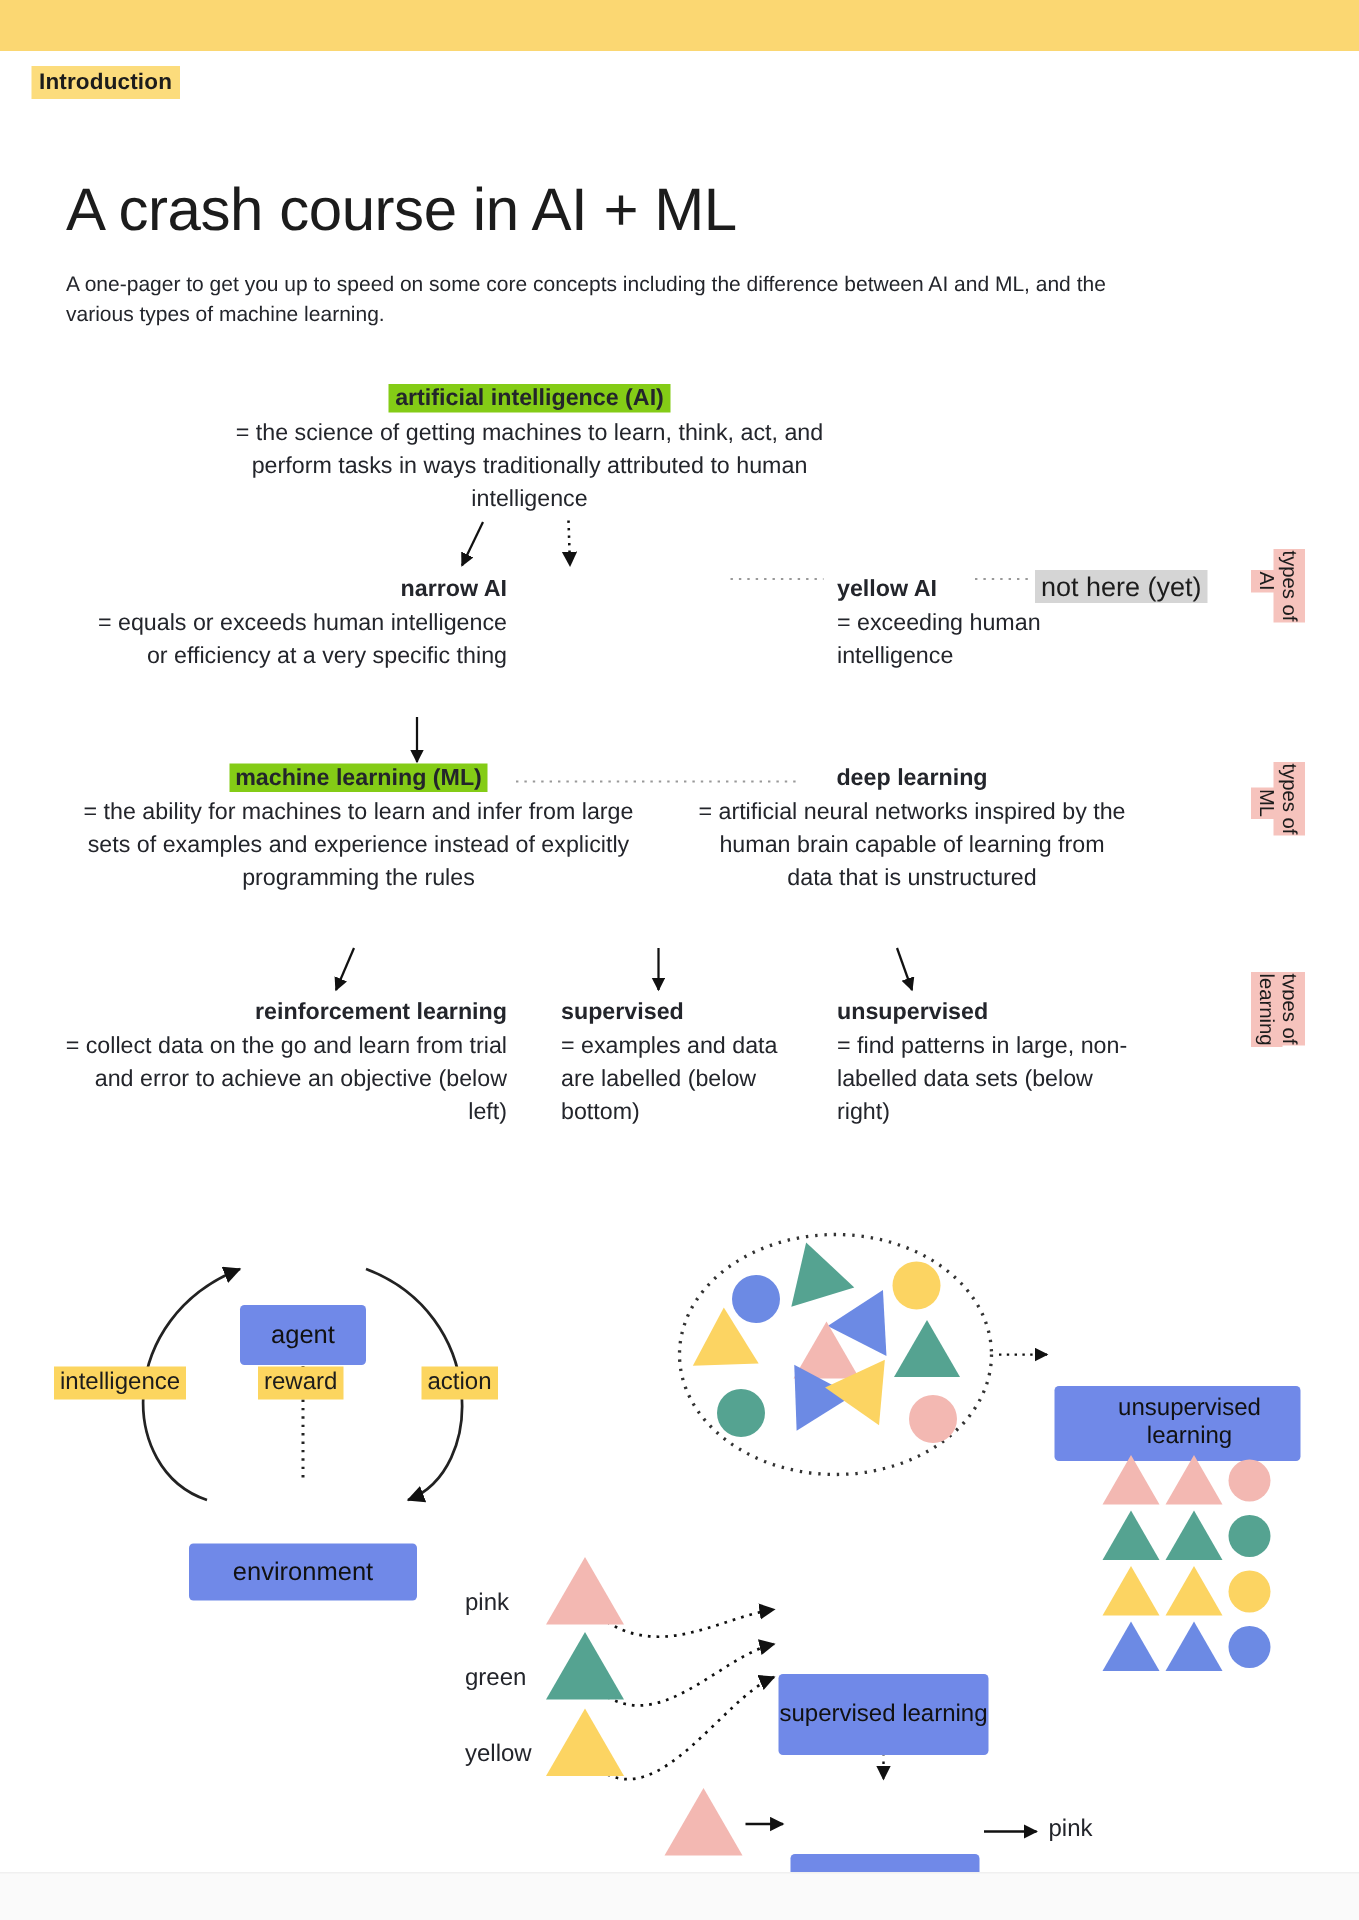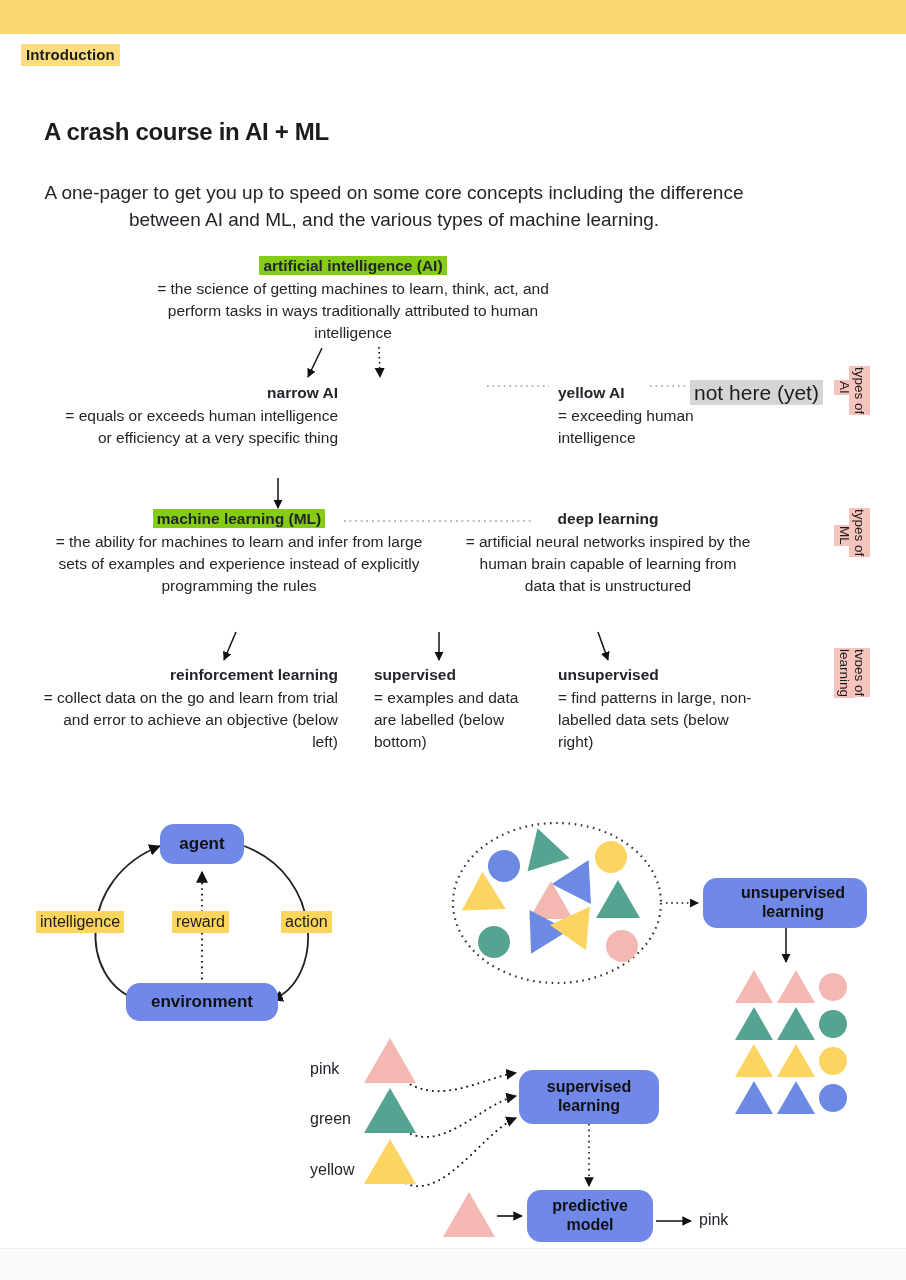--- a/index.html
+++ b/index.html
@@ -12,43 +12,43 @@
     color: #1c1c1c;
     overflow: hidden;
     position: relative;
   }
   #page { position: relative; width: 906px; height: 1280px; background:#fff; }
 
   
   .top-banner { position:absolute; left:0; top:0; width:906px; height:34px; background:#fbd772; }
   .kicker { position:absolute; left:21px; top:44px; font-size:15px; font-weight:bold;
             background:#fcdc7c; padding:2px 5px 3px 5px; letter-spacing:.1px; }
-  .title { position:absolute; left:44px; top:118px; font-size:24px; font-weight:bold; letter-spacing:-.3px; }
-  .subtitle { position:absolute; left:44px; top:180px; width:700px; font-size:19px; line-height:1.42; color:#23252b;text-align:center; }
+  .title { position:absolute; left:44px; top:118px; font-size:40px; font-weight:normal; letter-spacing:-.3px; }
+  .subtitle { position:absolute; left:44px; top:180px; width:700px; font-size:14px; line-height:1.42; color:#23252b; }
 
   
   .blk { position:absolute; font-size:15.5px; line-height:1.42; color:#23252b; }
   .blk .hd { font-weight:bold; display:block; margin-bottom:1px; }
   .hl-yellow { background:#84cc16; padding:1px 4px; }
   .hl-grey { background:#d5d5d5; padding:1px 4px; }
   .ctr { text-align:center; }
   .rt { text-align:right; }
   .lf { text-align:left; }
 
   
   .sidetag { position:absolute; font-size:13.5px; line-height:1.2; color:#1c1c1c;
              writing-mode:vertical-rl; white-space:nowrap; }
   .sidetag .w { background:#f6c3bd; padding:1px 3px; }
 
   svg.overlay { position:absolute; left:0; top:0; width:906px; height:1280px; pointer-events:none; }
 
   
-  .bbox { position:absolute; background:#7089e8; border-radius:14px; color:#111;
-          font-weight:bold; font-size:17px; display:flex; align-items:center; justify-content:center;
-          text-align:center; line-height:1.18; }
+  .bbox { position:absolute; background:#7089e8; border-radius:3px; color:#111;
+          font-weight:normal; font-size:17px; display:flex; align-items:center; justify-content:center;
+          text-align:center; line-height:1.18;margin-top:46px; }
   .tag-y { position:absolute; background:#fcd55f; font-size:16px; padding:2px 4px; white-space:nowrap; }
   .plainlbl { position:absolute; font-size:16px; color:#23252b; }
 
   .footer { position:absolute; left:0; bottom:0; width:906px; height:32px; background:#fafafa;
             border-top:1px solid #f0f0f0; }
 </style>
 </head>
 <body>
 
 <div id="page">
@@ -67,21 +67,21 @@
     <span class="hd">narrow AI</span>
     <span>=  equals or exceeds human intelligence or efficiency at a very specific thing</span>
   </div>
 
 
   <div class="blk lf" style="left:558px; top:382px; width:140px;">
     <span class="hd">yellow AI</span>
     <span>= exceeding human intelligence</span>
   </div>
 
-  <div style="position:absolute; left:690px; top:381px; font-size:21px;">
+  <div style="position:absolute; left:690px; top:381px; font-size:18px;">
     <span class="hl-grey">not here (yet)</span>
   </div>
 
   <div class="blk ctr" style="left:44px; top:508px; width:390px;">
     <span class="hd"><span class="hl-yellow">machine learning (ML)</span></span>
     <span>= the ability for machines to learn and infer from large sets of examples and experience instead of explicitly programming the rules</span>
   </div>
 
   <div class="blk ctr" style="left:464px; top:508px; width:288px;">
     <span class="hd">deep learning</span>

